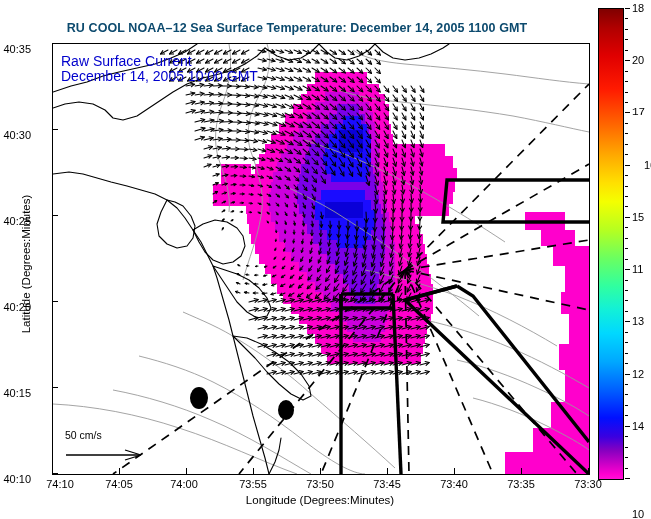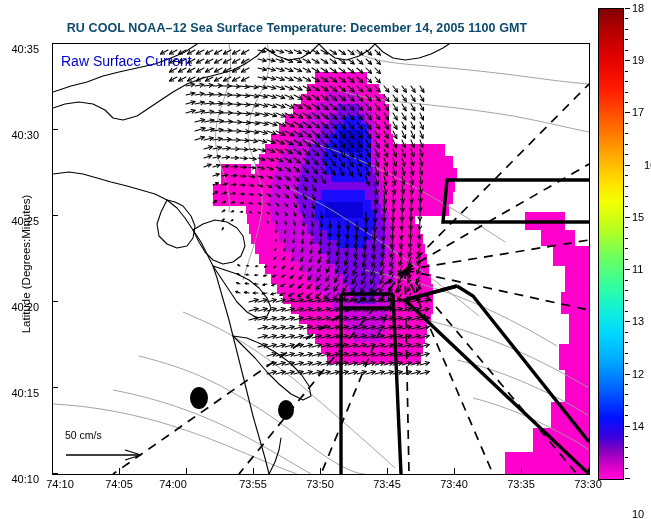--- a/index.html
+++ b/index.html
@@ -104,21 +104,21 @@
     font-size: 11px;
     color: #000000;
     text-align: right;
     transform: translateY(-50%);
     white-space: nowrap;
     width: 0;
     font-family: "Liberation Sans", sans-serif;
   }
   .ytick-label > span {
     position: absolute;
-    right: 8px;
+    right: 16px;
     white-space: nowrap;
   }
 
   #xaxis-title {
     position: absolute;
     left: 52px;
     width: 536px;
     top: 494px;
     text-align: center;
     font-size: 11.5px;
@@ -1997,20 +1997,21 @@
                 <path d="M363.1,326.6 L367.2,327.5 L364.1,330.4"></path>
                 <line x1="367.0" y1="330.0" x2="376.2" y2="327.5"></line>
                 <path d="M372.1,326.6 L376.2,327.5 L373.1,330.4"></path>
               </g>
           </g>
 
         </g>
       </svg>
 
       <div class="plot-annot" id="annot-line1">Raw Surface Current</div>
+      <div class="plot-annot" id="annot-line2">December 14, 2005 10:00 GMT</div>
 
       <div id="scale-key-label">50 cm/s</div>
       <svg id="scale-key-arrow" width="90" height="14">
         <line x1="1" y1="7" x2="74" y2="7" stroke="#000" stroke-width="1.3"></line>
         <path d="M76,7 L60,2 M76,7 L60,12" stroke="#000" stroke-width="1.3" fill="none"></path>
       </svg>
 
     </div>
   </div>
 
@@ -2021,28 +2022,29 @@
       <div style="position: absolute; left: 252.5px; top: 468px; width: 1px; height: 6px; background: rgb(0, 0, 0);"></div>
       <div style="position: absolute; left: 319.5px; top: 468px; width: 1px; height: 6px; background: rgb(0, 0, 0);"></div>
       <div style="position: absolute; left: 386.5px; top: 468px; width: 1px; height: 6px; background: rgb(0, 0, 0);"></div>
       <div style="position: absolute; left: 453.5px; top: 468px; width: 1px; height: 6px; background: rgb(0, 0, 0);"></div>
       <div style="position: absolute; left: 520.5px; top: 468px; width: 1px; height: 6px; background: rgb(0, 0, 0);"></div>
       <div style="position: absolute; left: 587.5px; top: 468px; width: 1px; height: 6px; background: rgb(0, 0, 0);"></div>
     </div>
   <div id="xaxis-labels">
       <div class="xtick-label" style="left: 60px;">74:10</div>
       <div class="xtick-label" style="left: 119px;">74:05</div>
-      <div class="xtick-label" style="left: 173px;">74:00</div>
+      <div class="xtick-label" style="left: 184px;">74:00</div>
       <div class="xtick-label" style="left: 253px;">73:55</div>
       <div class="xtick-label" style="left: 320px;">73:50</div>
       <div class="xtick-label" style="left: 387px;">73:45</div>
       <div class="xtick-label" style="left: 454px;">73:40</div>
       <div class="xtick-label" style="left: 521px;">73:35</div>
       <div class="xtick-label" style="left: 588px;">73:30</div>
     </div>
+  <div id="xaxis-title">Longitude (Degrees:Minutes)</div>
 
   <div id="yaxis-ticks">
       <div style="position: absolute; left: 52px; top: 42.5px; width: 6px; height: 1px; background: rgb(0, 0, 0);"></div>
       <div style="position: absolute; left: 52px; top: 128.5px; width: 6px; height: 1px; background: rgb(0, 0, 0);"></div>
       <div style="position: absolute; left: 52px; top: 214.5px; width: 6px; height: 1px; background: rgb(0, 0, 0);"></div>
       <div style="position: absolute; left: 52px; top: 300.5px; width: 6px; height: 1px; background: rgb(0, 0, 0);"></div>
       <div style="position: absolute; left: 52px; top: 386.5px; width: 6px; height: 1px; background: rgb(0, 0, 0);"></div>
       <div style="position: absolute; left: 52px; top: 472.5px; width: 6px; height: 1px; background: rgb(0, 0, 0);"></div>
     </div>
   <div id="yaxis-labels">
@@ -2113,22 +2115,22 @@
       <div class="cb-minor" style="top: 415.333px;"></div>
       <div class="cb-tick" style="top: 425.778px;"></div>
       <div class="cb-minor" style="top: 436.222px;"></div>
       <div class="cb-minor" style="top: 446.667px;"></div>
       <div class="cb-minor" style="top: 457.111px;"></div>
       <div class="cb-minor" style="top: 467.556px;"></div>
       <div class="cb-tick" style="top: 478px;"></div>
     </div>
   <div id="colorbar-labels">
       <div class="cb-label" style="top: 8px;">18</div>
-      <div class="cb-label" style="top: 60.2222px;">19</div>
-      <div class="cb-label" style="top: 112.444px;">17</div>
+      <div class="cb-label" style="top: 60.2222px;">20</div>
+      <div class="cb-label" style="top: 112.444px; font-family: Liberation Mono, monospace;">17</div>
       <div class="cb-label" style="top: 164.667px; margin-left: 12px;">16</div>
       <div class="cb-label" style="top: 216.889px;">15</div>
       <div class="cb-label" style="top: 269.111px;">11</div>
       <div class="cb-label" style="top: 321.333px;">13</div>
       <div class="cb-label" style="top: 373.556px;">12</div>
       <div class="cb-label" style="top: 425.778px;">14</div>
       <div class="cb-label" style="top: 478px; margin-top: 36px;">10</div>
     </div>
 
 </div>

